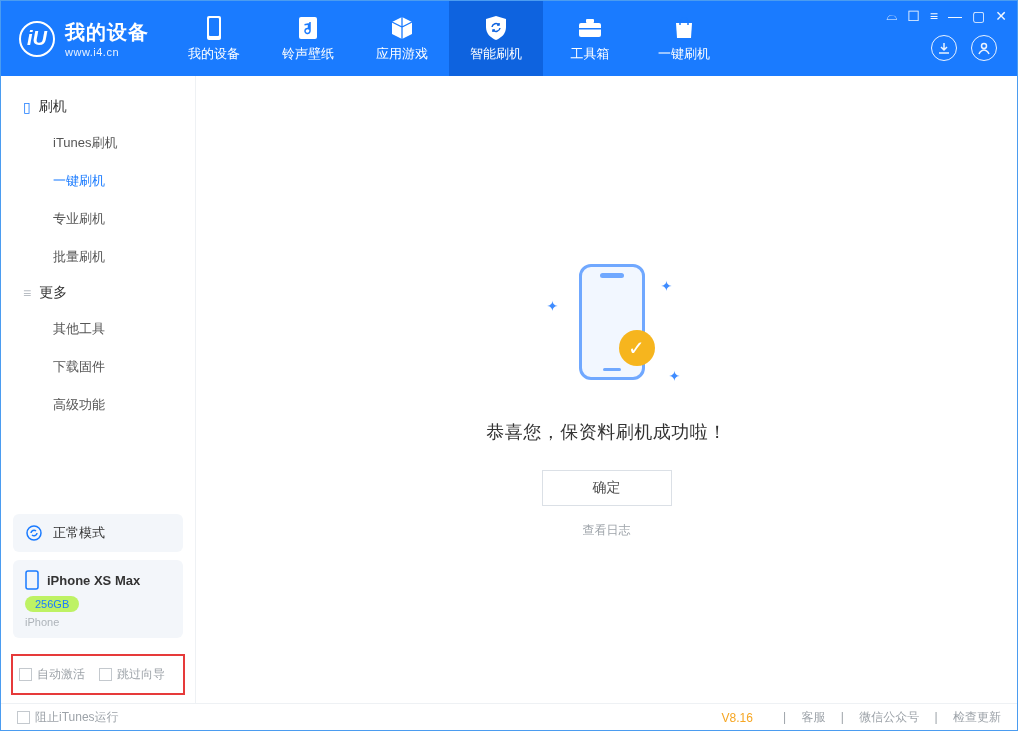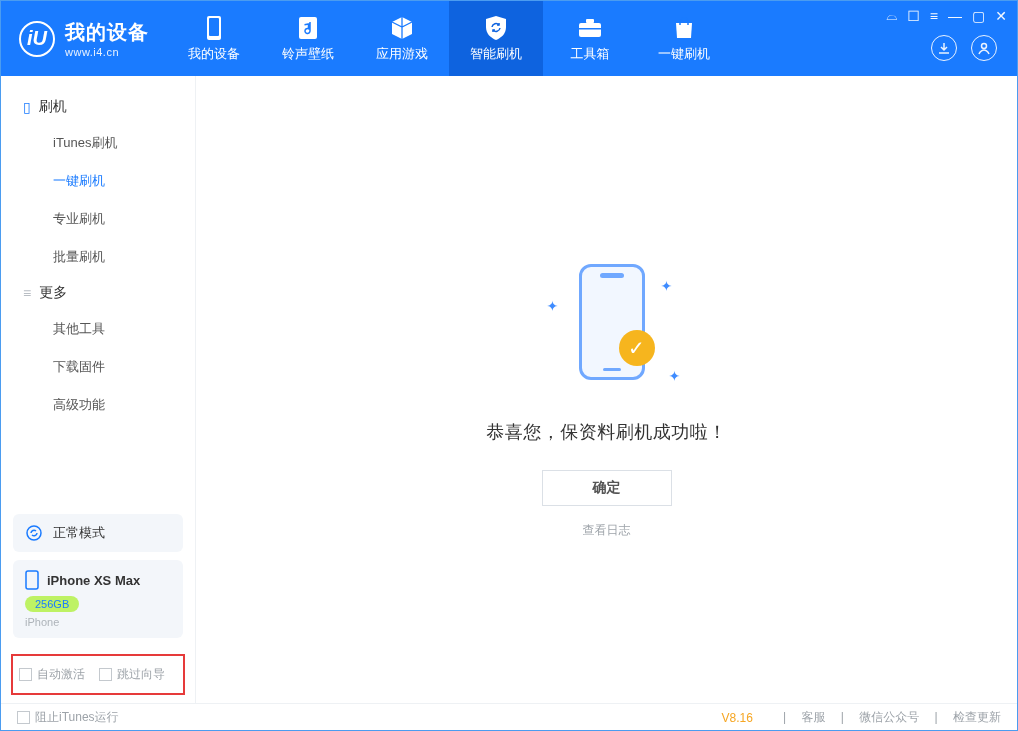--- a/index.html
+++ b/index.html
@@ -45,21 +45,21 @@
 
 .main { flex: 1; display: flex; flex-direction: column; align-items: center; padding-top: 180px; }
 .illus { position: relative; width: 200px; height: 140px; }
 .phone { position: absolute; left: 72px; top: 8px; width: 66px; height: 116px; border: 3px solid #70a8ff; border-radius: 12px; background: #f2f7ff; }
 .phone:before { content: ""; position: absolute; top: 6px; left: 50%; transform: translateX(-50%); width: 24px; height: 5px; border-radius: 3px; background: #70a8ff; }
 .phone:after { content: ""; position: absolute; bottom: 6px; left: 50%; transform: translateX(-50%); width: 18px; height: 3px; border-radius: 2px; background: #70a8ff; }
 .check { position: absolute; left: 112px; top: 74px; width: 36px; height: 36px; border-radius: 50%; background: #f6b51e; display: flex; align-items: center; justify-content: center; color: #fff; font-size: 20px; }
 .spark { position: absolute; color: #3f8cff; font-size: 14px; }
 .s1 { left: 40px; top: 42px; } .s2 { left: 154px; top: 22px; } .s3 { left: 162px; top: 112px; }
 .headline { font-size: 18px; color: #333; margin-top: 24px; letter-spacing: .5px; }
-.ok-btn { margin-top: 26px; width: 130px; height: 36px; border: 1px solid #dbe0e6; background: #fff; color: #555; font-size: 14px; cursor: pointer; font-weight: bold; }
+.ok-btn { margin-top: 26px; width: 130px; height: 36px; border: 1px solid #dbe0e6; background: #fff; color: #555; font-size: 14px; cursor: pointer; }
 .loglink { margin-top: 16px; font-size: 12px; color: #9da3a9; cursor: pointer; }
 
 
 .footer { height: 28px; border-top: 1px solid #eef1f4; display: flex; align-items: center; padding: 0 16px; font-size: 12px; color: #9da3a9; }
 .footer .ck { color: #9da3a9; }
 .footer .spacer { flex: 1; }
 .footer .ver { color: #f6a623; margin-right: 18px; }
 .footer .links span { color: #9da3a9; cursor: pointer; }
 .footer .sep { margin: 0 12px; color: #e0e4e8; }
 </style>

